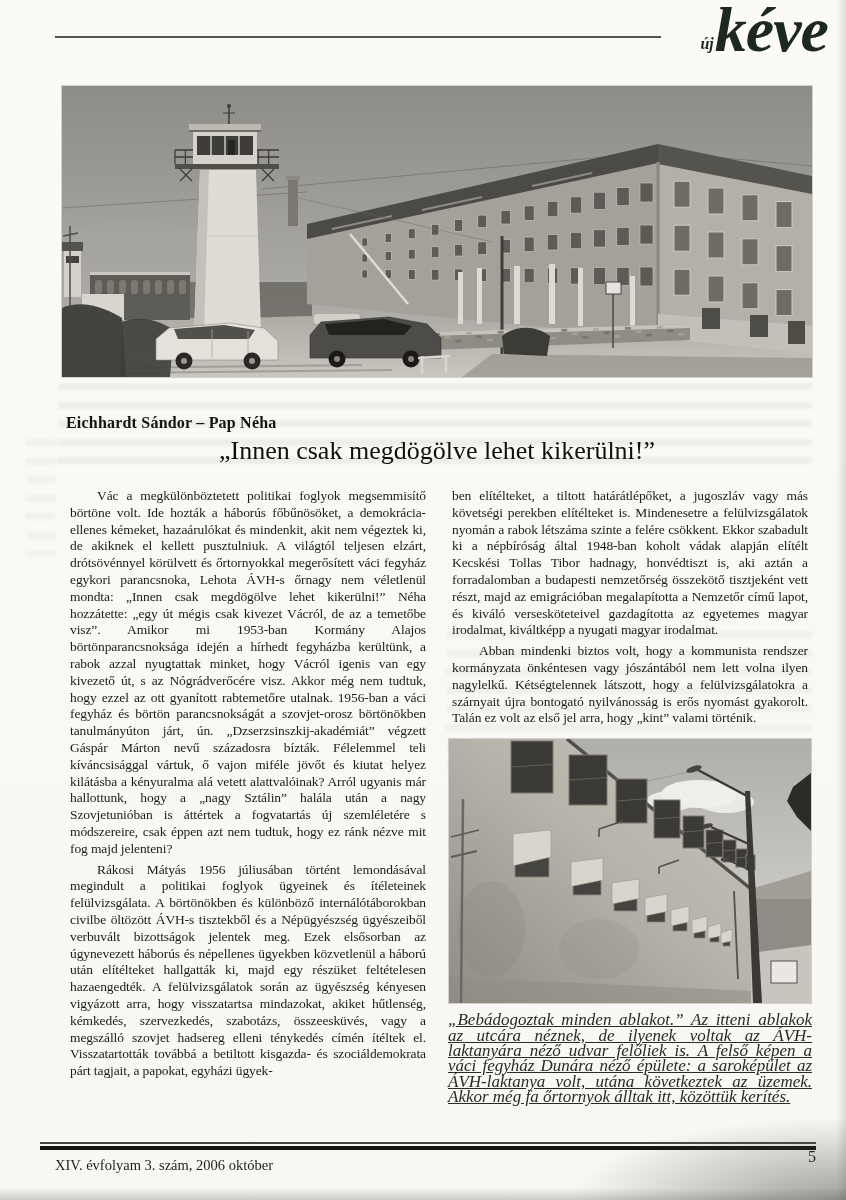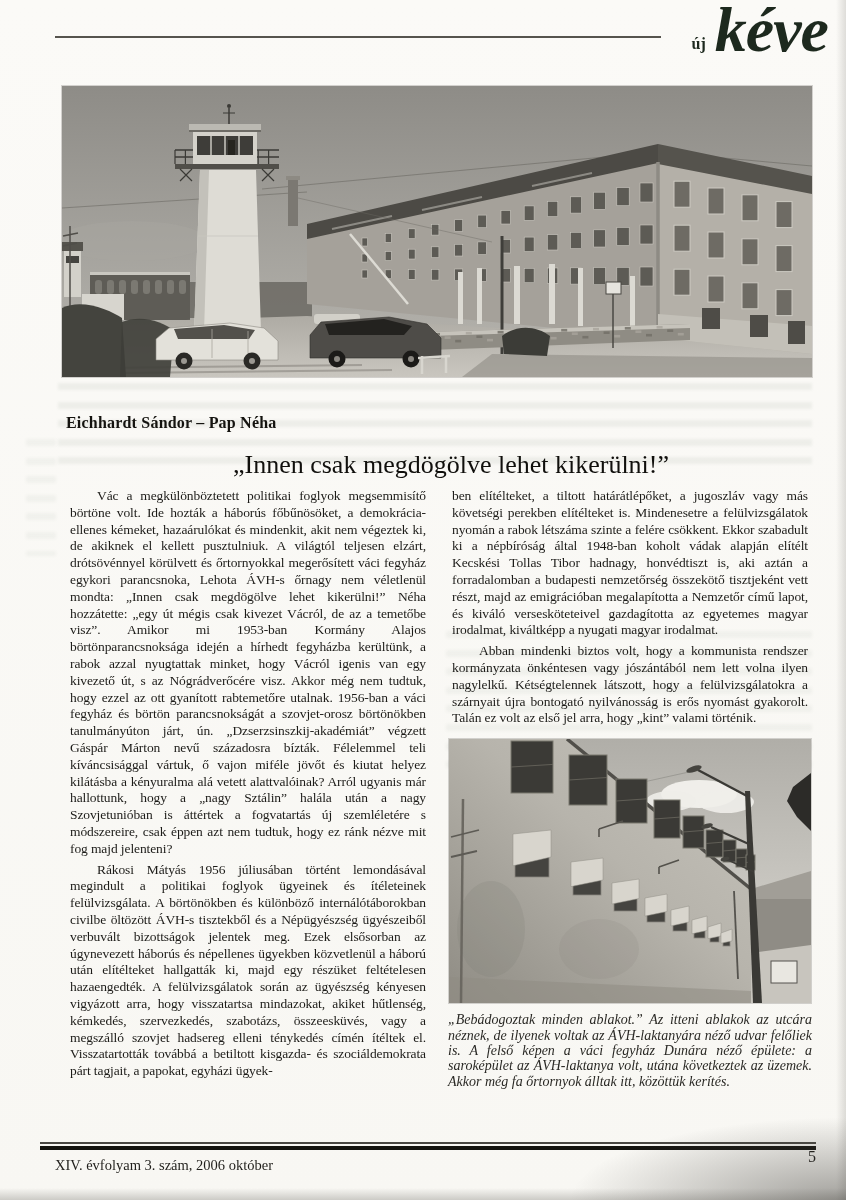--- a/index.html
+++ b/index.html
@@ -3,52 +3,52 @@
 <meta charset="utf-8">
 <style>
   html,body{margin:0;padding:0;}
   body{background:#d9d8d4;font-family:"Liberation Serif","DejaVu Serif",serif;}
   .page{position:relative;width:846px;height:1200px;margin:0 auto;overflow:hidden;
         background:linear-gradient(180deg,#fbfaf7 0%,#f8f7f3 100%);color:#1c1b18;}
 
   
   .mast-rule{position:absolute;left:55px;top:36px;width:606px;height:2px;background:#56544e;}
   .logo{position:absolute;right:18px;top:0;height:62px;white-space:nowrap;}
-  .logo-prefix{font-size:16px;font-weight:bold;color:#1d291e;
-               position:relative;top:-2px;margin-right:9px;letter-spacing:0;}
+  .logo-prefix{font-size:16px;font-weight:bold;font-style:italic;color:#1d291e;
+               position:relative;top:-2px;margin-right:1px;letter-spacing:0;}
   .logo-word{font-size:64px;font-weight:bold;font-style:italic;color:#1d291e;
              letter-spacing:-1px;line-height:60px;}
 
   
   .ghost{position:absolute;filter:blur(1.6px);
     background:repeating-linear-gradient(to bottom,
       rgba(95,115,95,0) 0 3px, rgba(95,115,95,.55) 3px 10px, rgba(95,115,95,0) 10px 18.6px);}
   .ghost-top{left:58px;top:380px;width:754px;height:96px;opacity:.15;}
   .ghost-right{left:446px;top:628px;width:366px;height:148px;opacity:.10;}
   .ghost-margin{left:26px;top:436px;width:30px;height:120px;opacity:.10;}
 
   figure{margin:0;padding:0;}
   .photo1{position:absolute;left:62px;top:86px;width:750px;height:291px;box-shadow:0 0 0 1px rgba(90,88,82,.25);}
   .photo1 svg,.photo2 svg{display:block;width:100%;height:100%;}
 
   .authors{position:absolute;left:66px;top:414px;font-size:16px;font-weight:bold;
            color:#14130f;letter-spacing:.2px;z-index:3;}
   .title{position:absolute;left:62px;top:436px;width:750px;text-align:center;
-         font-size:26px;font-weight:normal;color:#100f0c;margin:14px;z-index:3;}
+         font-size:26px;font-weight:normal;color:#100f0c;margin:0;z-index:3;}
 
   .body-col{position:absolute;top:484px;width:364px;z-index:3;}
   .body-left{left:66px;}
   .body-right{left:448px;}
   .body-col p{margin:4px;text-align:justify;font-size:13.5px;line-height:16.8px;
               letter-spacing:-0.1px;color:#1c1b18;}
   .body-col p.indent{text-indent:27px;}
 
   .photo2{width:362px;height:264px;margin:12px 0 0 1px;box-shadow:0 0 0 1px rgba(90,88,82,.25);}
-  .caption{margin:9px 0 0 0;font-style:italic;font-size:14px;line-height:15.4px;
-           text-align:justify;color:#2a2925;}
+  .caption{margin:9px 0 0 0;font-style:italic;font-size:17px;line-height:15.4px;
+           text-align:justify;color:#2a2925;text-decoration:underline;}
 
   
   .footer-rule{position:absolute;left:40px;top:1142px;width:776px;z-index:3;}
   .fr-thin{height:1.5px;background:#4a4843;}
   .fr-gap{height:2.5px;}
   .fr-thick{height:3.5px;background:#14130f;}
   .footer-issue{position:absolute;left:55px;top:1157px;font-size:14.5px;
                 color:#201f1b;z-index:3;}
   .page-number{position:absolute;left:796px;top:1148px;width:20px;text-align:right;
                font-size:16px;color:#1a1916;z-index:3;}

